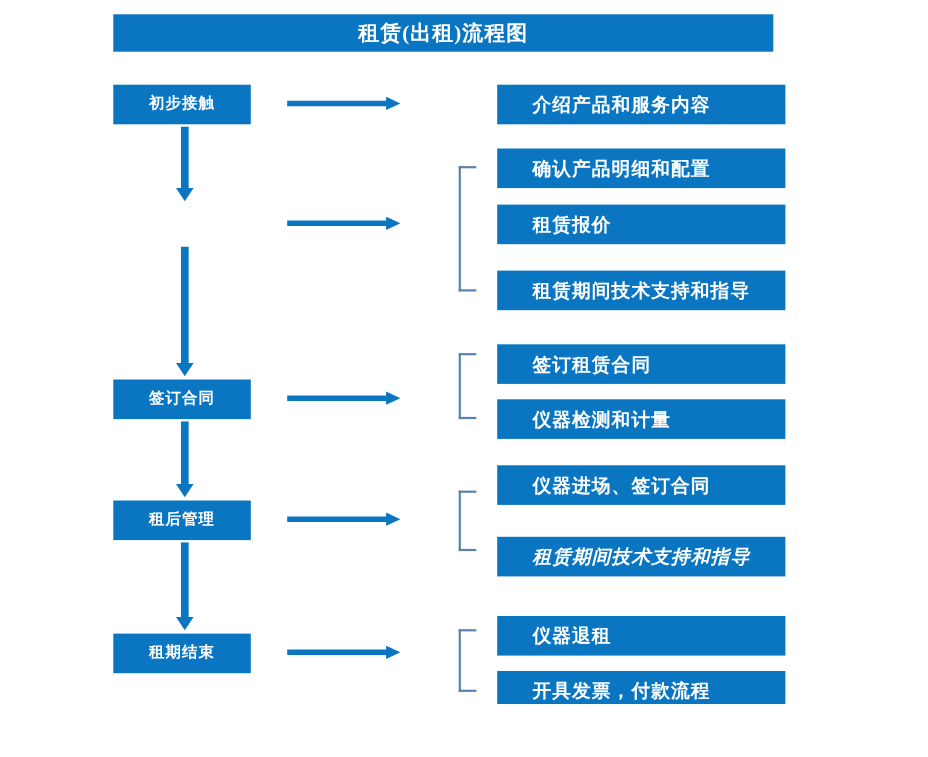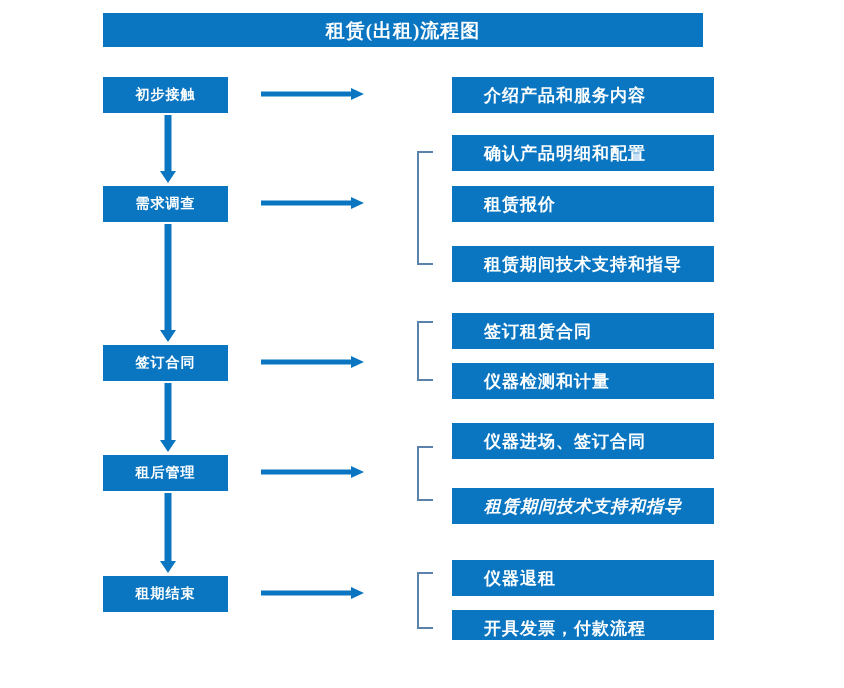--- a/index.html
+++ b/index.html
@@ -79,21 +79,20 @@
 </style>
 </head>
 <body>
 
 <div id="canvas">
 
   <div class="box title-bar">租赁(出租)流程图</div>
 
   <div class="box stage-box" style="top:77px;">初步接触</div>
 
-  <div class="box stage-box" style="top:186px;">需求调查</div>
 
   <div class="box stage-box" style="top:345px;">签订合同</div>
 
   <div class="box stage-box" style="top:455px;">租后管理</div>
 
   <div class="box stage-box" style="top:576px;">租期结束</div>
 
   <div class="v-arrow" style="top:115px; height:70px;">
     <svg width="20" height="70" viewBox="0 0 20 70">
       <path d="M6.5,0 L13.5,0 L13.5,56 L18,56 L10,68 L2,56 L6.5,56 Z" fill="#0A76C2"></path>

